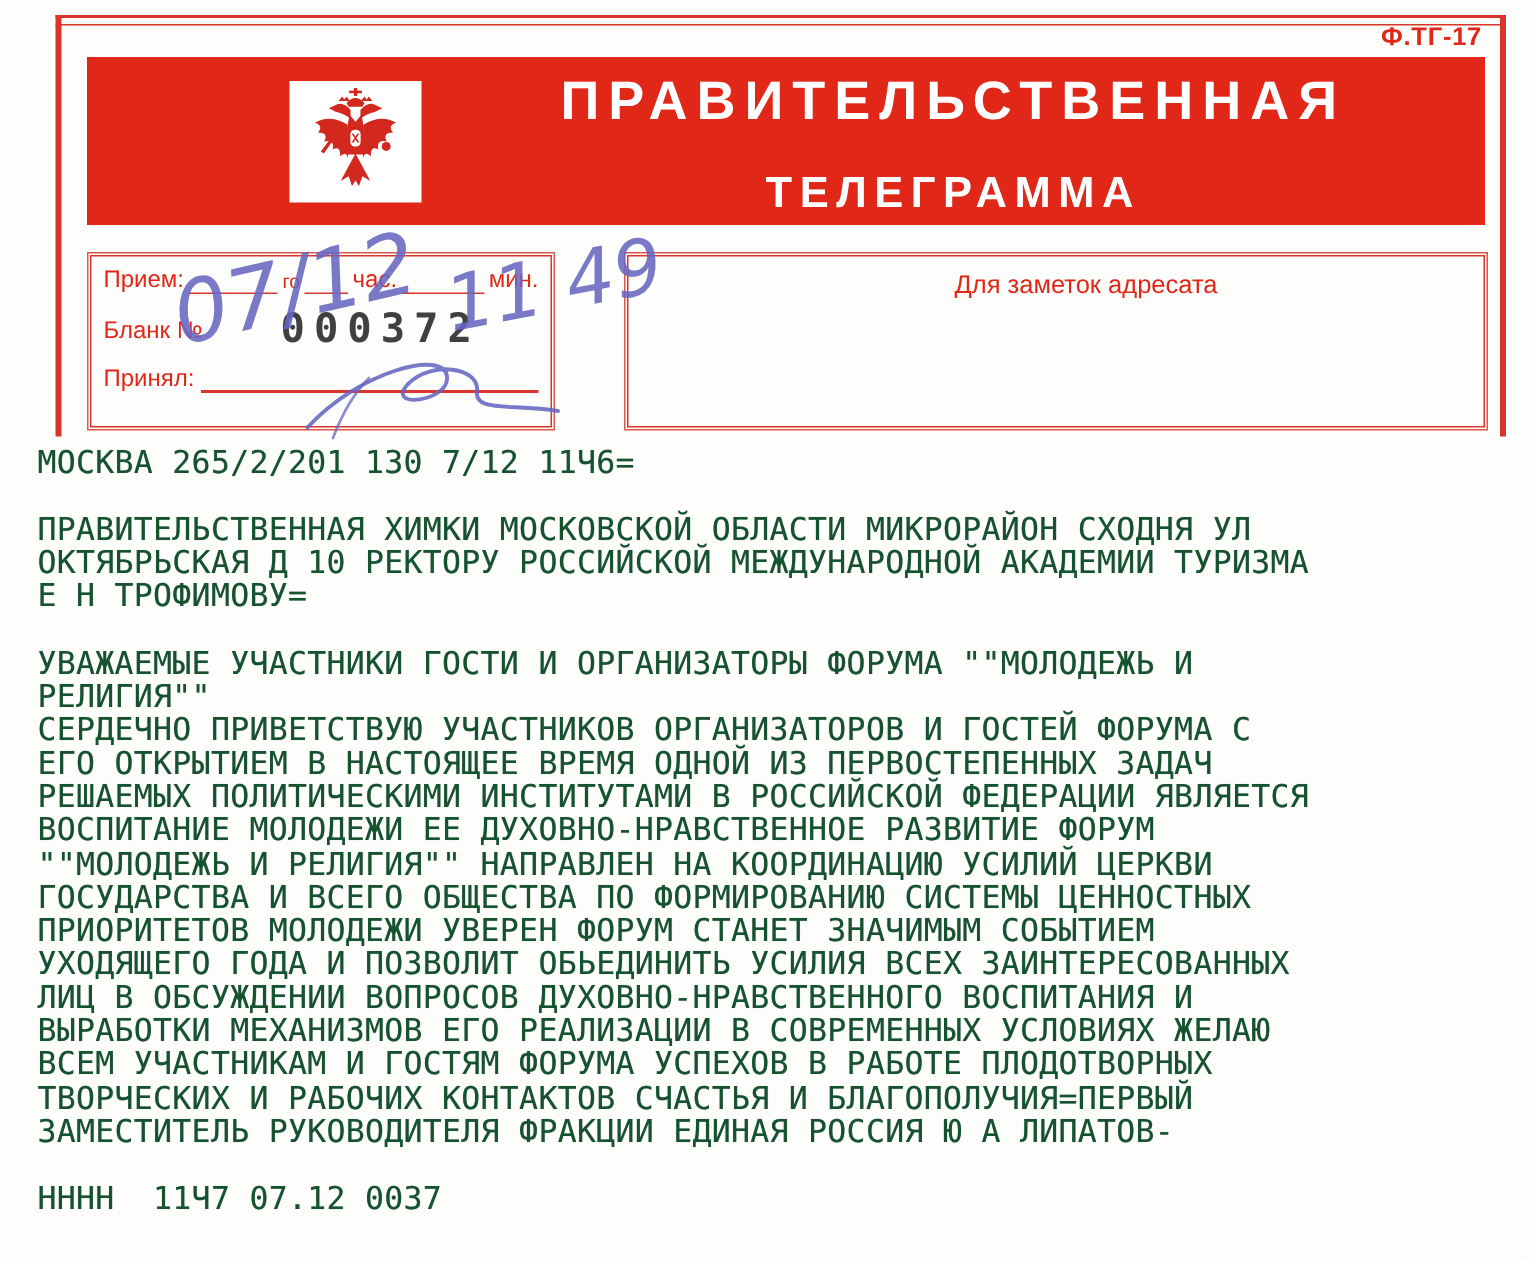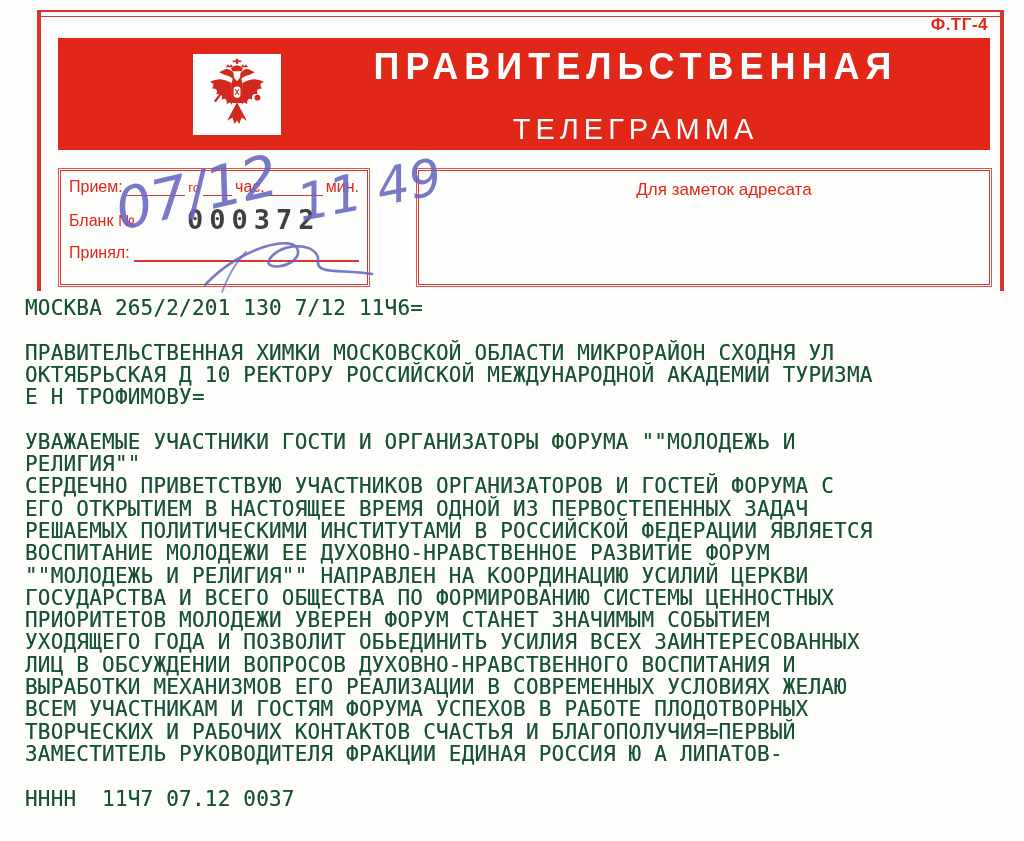--- a/index.html
+++ b/index.html
@@ -13,21 +13,21 @@
   .form-code{position:absolute;right:36px;top:15px;color:#e02718;font-weight:bold;
              font-size:17px;letter-spacing:0.5px;}
   
   .banner{position:absolute;left:58px;top:38px;width:932px;height:112px;background:#e02718;}
   .emblem-box{position:absolute;left:135px;top:16px;width:88px;height:81px;background:#ffffff;
               display:flex;align-items:center;justify-content:center;}
   .banner-titles{position:absolute;left:223px;right:0;top:0;bottom:0;display:flex;
                  flex-direction:column;align-items:center;justify-content:center;gap:25px;
                  color:#ffffff;padding-top:4px;}
   .banner-title1{font-size:36px;font-weight:bold;letter-spacing:6px;white-space:nowrap;}
-  .banner-title2{font-size:29px;font-weight:normal;letter-spacing:5px;white-space:nowrap;}
+  .banner-title2{font-size:29px;font-weight:bold;letter-spacing:5px;white-space:nowrap;}
   
   .box{position:absolute;top:170px;height:115px;border:1px solid #d9352c;
        outline:1px solid #e0554c;outline-offset:1px;box-sizing:border-box;background:transparent;padding-left:40px;}
   .box-reception{left:60px;width:308px;color:#e02718;font-size:16px;padding:7px 8px 6px 8px;}
   .box-notes{left:418px;width:572px;color:#e02718;font-size:17px;text-align:center;padding-top:9px;}
   .recep-row{display:flex;align-items:flex-end;white-space:nowrap;}
   .blank-line{display:inline-block;border-bottom:1px solid #d9352c;height:17px;}
   .b1{width:78px;margin:0 3px;}
   .b2{width:38px;margin:0 3px;}
   .b3{width:72px;margin:0 3px;}
@@ -47,21 +47,21 @@
 </style>
 </head>
 <body>
 
 <div class="page">
 
   <div class="frame-top"></div>
   <div class="frame-left"></div>
   <div class="frame-right"></div>
 
-  <div class="form-code">Ф.ТГ-4</div>
+  <div class="form-code">Ф.ТГ-17</div>
 
   <div class="banner">
     <div class="emblem-box">
       <svg width="66" height="74" viewBox="0 0 100 110">
         <g fill="#d2281e" stroke="none">
           <rect x="48.3" y="0" width="3.4" height="8"></rect>
           <rect x="43.5" y="2.6" width="13" height="2.6"></rect>
           <path d="M41 15 Q50 5 59 15 L57 19 L43 19 Z"></path>
           <path d="M33 13 l3.4 -4.5 2.3 3 2.3 -3 3.4 4.5 z"></path>
           <path d="M55.6 13 l3.4 -4.5 2.3 3 2.3 -3 3.4 4.5 z"></path>

